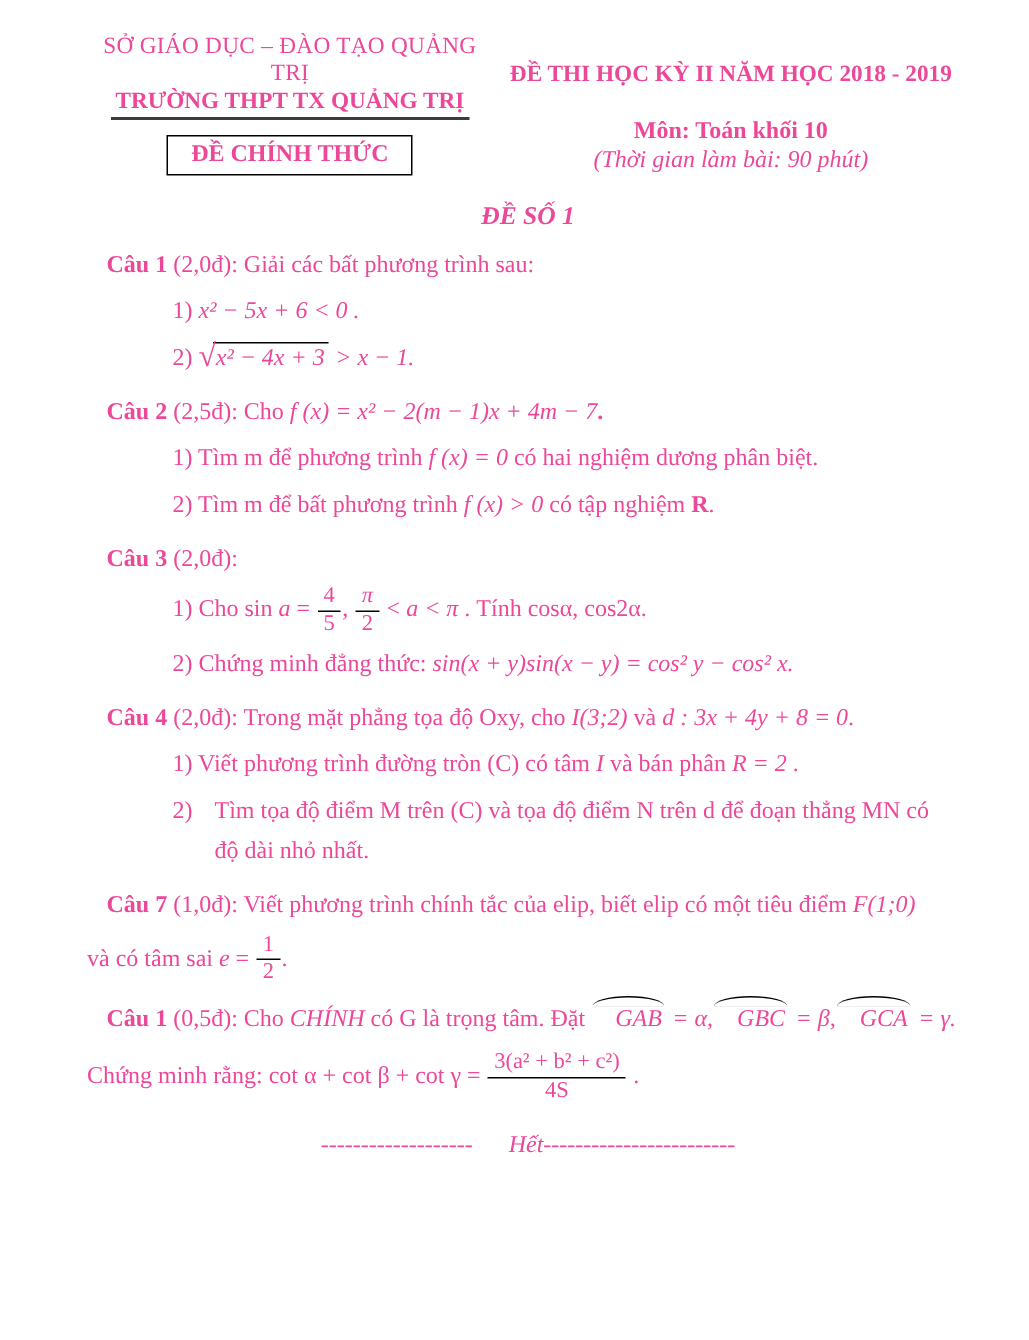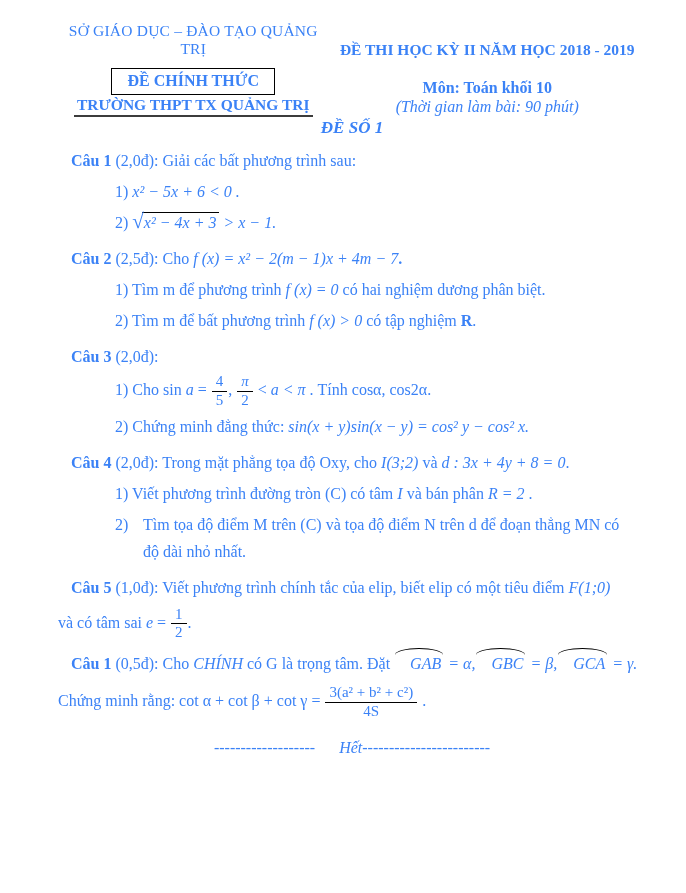--- a/index.html
+++ b/index.html
@@ -1,36 +1,36 @@
 <!DOCTYPE html>
 <html><head>
 <meta charset="utf-8">
 <style>
   html,body { margin:0; padding:0; background:#ffffff; }
   .page {
     width:686px; height:893px; box-sizing:border-box;
     padding:22px 40px 0 58px;
     font-family:"Liberation Serif", serif;
-    font-size:16px; color:#3b82f6; overflow:hidden;
+    font-size:16px; color:#ec4899; overflow:hidden;
   }
   
   .header { display:flex; }
   .h-left  { width:46%; text-align:center; }
   .h-right { width:54%; text-align:center; padding-top:19px; }
   .dept   { font-size:15.5px; letter-spacing:.2px; }
   .school { font-weight:bold; font-size:15.5px; display:inline-block;
             border-bottom:2px solid #3c3c3c; padding:0 3px 1px; margin-top:1px; }
   .official-box { display:inline-block; border:1px solid #000; font-weight:bold;
             padding:3px 15px 4px; margin-top:10px; font-size:16px; }
   .exam-title { font-weight:bold; font-size:15.5px; }
   .subject  { font-weight:bold; margin-top:20px; }
   .duration { font-style:italic; margin-top:1px; }
   
   .doc-title { text-align:center; font-weight:bold; font-style:italic;
-               font-size:17px; margin-top:1px; }
+               font-size:17px; margin-top:17px; }
   .q { margin-top:9px; }
   .q-head { text-indent:13px; line-height:27px; }
   .qlabel { font-weight:bold; }
   .sub { margin-left:57px; line-height:27px; margin-top:4px; }
   .math { font-style:italic; }
   .bold { font-weight:bold; }
   .frac { display:inline-block; vertical-align:middle; text-align:center;
           line-height:1.05; font-size:15px; padding:0 1px; }
   .frac .num { display:block; border-bottom:1px solid #000; padding:0 4px 1px; }
   .frac .den { display:block; padding:1px 4px 0; }
@@ -50,24 +50,24 @@
 </style>
 </head>
 <body>
 
 <div class="page">
 
   <div class="header">
     <div class="h-left">
       <div class="dept">SỞ GIÁO DỤC – ĐÀO TẠO QUẢNG TRỊ</div>
       <div>
-        <span class="official-box">ĐỀ CHÍNH THỨC</span>
+        <span class="school">TRƯỜNG THPT TX QUẢNG TRỊ</span>
       </div>
       <div>
-        <span class="school">TRƯỜNG THPT TX QUẢNG TRỊ</span>
+        <span class="official-box">ĐỀ CHÍNH THỨC</span>
       </div>
     </div>
     <div class="h-right">
       <div class="exam-title">ĐỀ THI HỌC KỲ II NĂM HỌC 2018 - 2019</div>
       <div class="subject">Môn: Toán khối 10</div>
       <div class="duration">(Thời gian làm bài: 90 phút)</div>
     </div>
   </div>
 
   <div class="doc-title">ĐỀ SỐ 1</div>
@@ -119,21 +119,21 @@
       <span class="marker">2)</span>
       <span>
         <span>Tìm tọa độ điểm M trên (C) và tọa độ điểm N trên d để đoạn thẳng MN có</span><br>
         <span>độ dài nhỏ nhất.</span>
       </span>
     </div>
   </div>
 
   <div class="q">
     <div class="q-head">
-      <b class="qlabel">Câu 5</b><span> (1,0đ): Viết phương trình chính tắc của elip, biết elip có một tiêu điểm </span><span class="math">F(1;0)</span>
+      <b class="qlabel">Câu 7</b><span> (1,0đ): Viết phương trình chính tắc của elip, biết elip có một tiêu điểm </span><span class="math">F(1;0)</span>
     </div>
     <div style="margin-top:6px; line-height:27px;">
       <span>và có tâm sai </span><span class="math">e</span><span> = </span><span class="frac"><span class="num">1</span><span class="den">2</span></span><span>.</span>
     </div>
   </div>
 
   <div class="q">
     <div class="q-head">
       <b class="qlabel">Câu 1</b><span> (0,5đ): Cho  </span><span class="math">CHÍNH</span><span> có G là trọng tâm. Đặt </span><span class="widehat">GAB</span><span class="math"> = α,</span><span class="widehat">GBC</span><span class="math"> = β,</span><span class="widehat">GCA</span><span class="math"> = γ.</span>
     </div>

